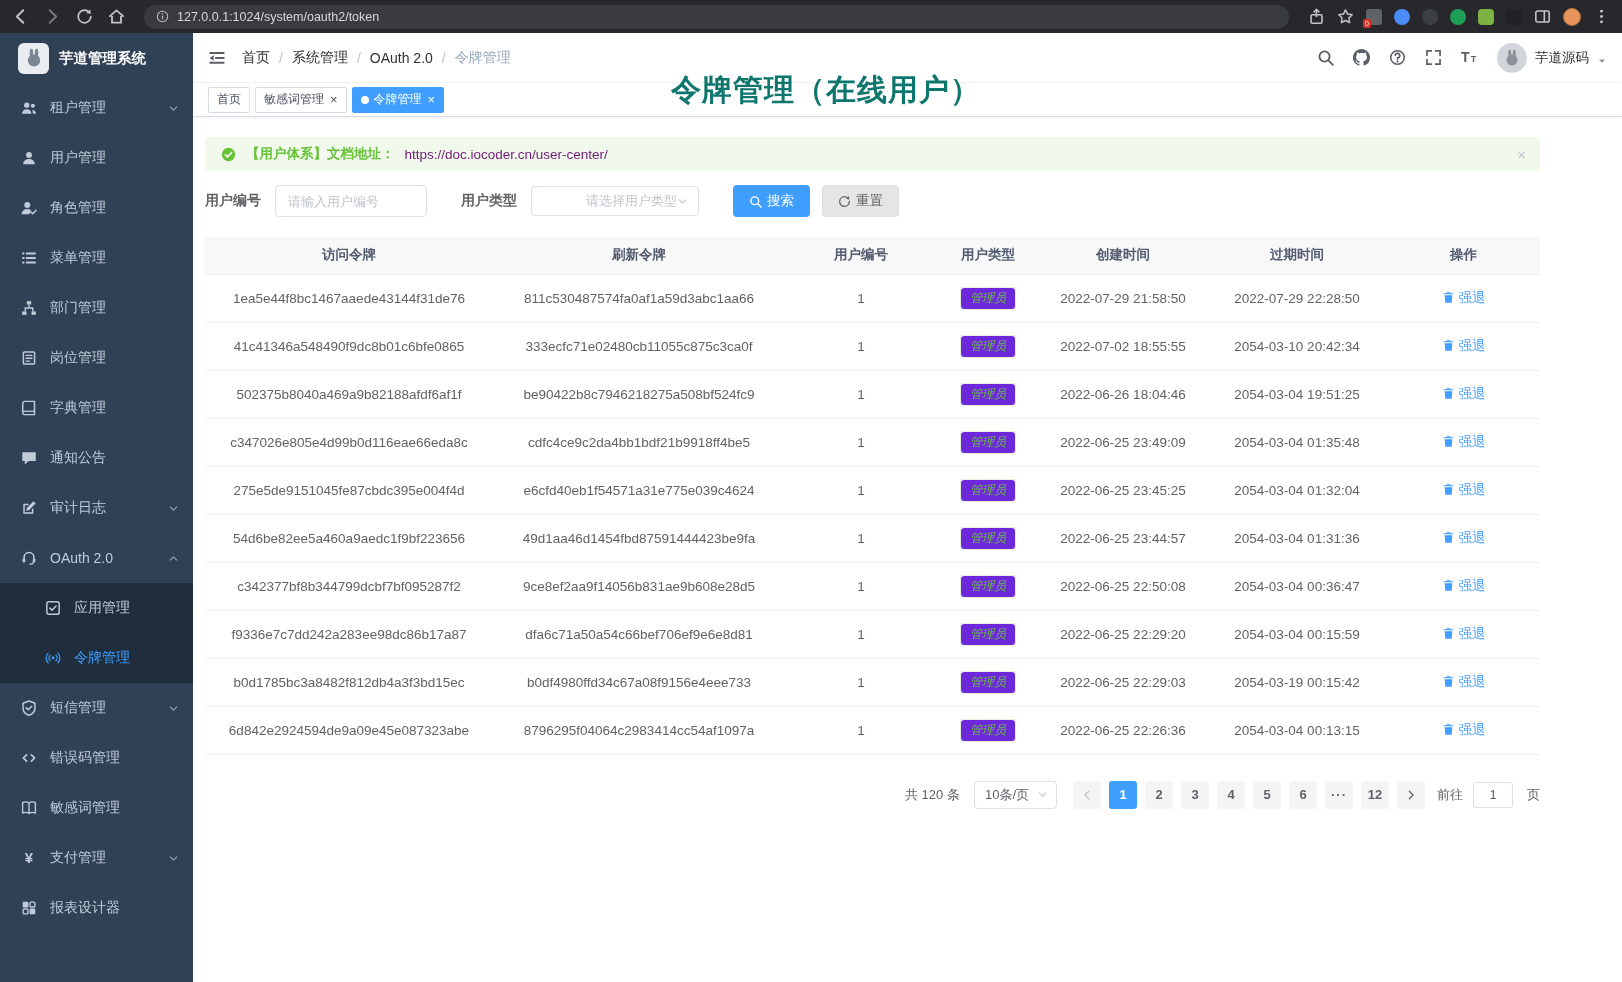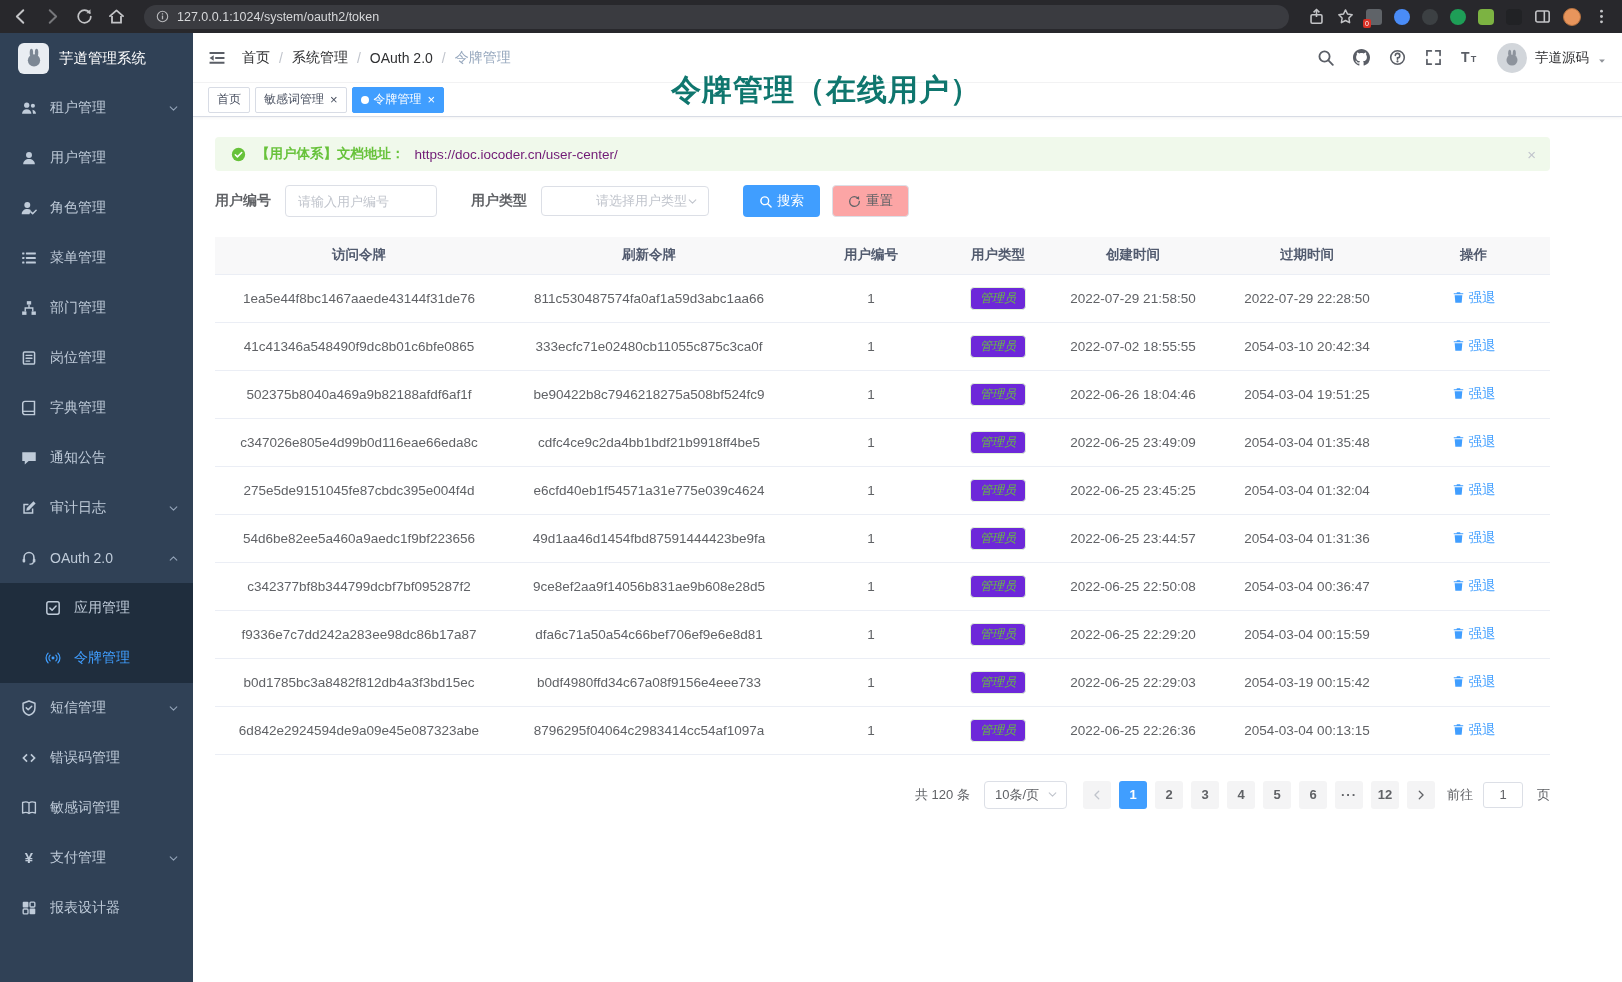--- a/index.html
+++ b/index.html
@@ -26,21 +26,21 @@
   .ext6 { background:#212225; border-radius:4px; }
   .ext-badge { position:absolute; left:-3px; bottom:-3px; background:#d93025; color:#fff; font-size:7px; line-height:9px; padding:0 2px; border-radius:2px; }
   .profile-dot { width:18px; height:18px; border-radius:50%; background:#e8955c; display:inline-block; cursor:pointer; border:1px solid #b4713f; }
 
   
   .app { display:flex; height:949px; }
   .sidebar { width:193px; flex-shrink:0; background:#304156; display:flex; flex-direction:column; overflow:hidden; }
   .logo-row { height:50px; display:flex; align-items:center; gap:10px; padding-left:18px; cursor:pointer; }
   .logo-avatar { width:31px; height:31px; border-radius:6px; background:#e9edf2; display:inline-flex; align-items:center; justify-content:center; flex-shrink:0; }
   .rabbit { width:20px; height:20px; color:#7c8794; }
-  .logo-title { color:#fff; font-size:14.5px; font-weight:400; white-space:nowrap; }
+  .logo-title { color:#fff; font-size:14.5px; font-weight:700; white-space:nowrap; }
   #sidebar-menu { flex:1; }
   .menu-item { height:50px; display:flex; align-items:center; gap:13px; padding:0 14px 0 21px; color:#bfcbd9; font-size:14px; cursor:pointer; white-space:nowrap; }
   .menu-item .mi-ic { width:16px; height:16px; flex-shrink:0; }
   .chev { width:11px; height:11px; margin-left:auto; color:#93a3b8; flex-shrink:0; }
   .chev.open { transform:rotate(180deg); }
   .submenu { background:#1f2d3d; }
   .submenu .menu-item { padding-left:45px; }
   .menu-item.active { color:#409eff; }
 
   .main { flex:1; background:#fff; display:flex; flex-direction:column; position:relative; min-width:0; }
@@ -64,38 +64,38 @@
   .tagsbar { height:34px; display:flex; align-items:center; gap:5px; padding:0 15px; border-bottom:1px solid #d8dce5; box-shadow:0 1px 3px rgba(0,0,0,.05); }
   .tag { height:26px; display:inline-flex; align-items:center; gap:5px; padding:0 8px; border:1px solid #d8dce5; background:#fff; color:#495060; font-size:12px; cursor:pointer; border-radius:2px; white-space:nowrap; }
   .tag.active { background:#409eff; border-color:#409eff; color:#fff; }
   .tag-dot { width:8px; height:8px; border-radius:50%; background:#fff; display:inline-block; }
   .tag-close { font-size:13px; line-height:1; margin-left:1px; }
 
   
   .annotation { position:absolute; left:478px; top:37px; color:#0f766e; font-size:30px; font-weight:700; letter-spacing:1px; z-index:50; pointer-events:none; white-space:nowrap; }
 
   
-  .content { padding-left:12px; width:1355px;margin-left:10px; }
+  .content { padding-left:12px; width:1355px; }
   .alert { width:1335px; height:34px; background:#f0f9eb; border-radius:4px; display:flex; align-items:center; gap:10px; padding:0 16px; position:relative; margin-top:20px; }
   .alert-ic { width:15px; height:15px; }
   .alert-text { color:#67c23a; font-size:13.5px; font-weight:700; }
   .alert-link { color:#701a75; font-size:13.5px; text-decoration:none; cursor:pointer; }
   .alert-close { position:absolute; right:14px; color:#c0c4cc; font-size:15px; cursor:pointer; }
 
   .filter-row { display:flex; align-items:center; margin-top:14px; }
   .f-label { font-size:14px; font-weight:700; color:#606266; margin-right:14px; white-space:nowrap; }
   .f-label.ml { margin-left:34px; }
   .f-input { width:152px; height:32px; border:1px solid #dcdfe6; border-radius:4px; padding:0 12px; font-size:13px; color:#606266; }
   .f-input::placeholder { color:#c0c4cc; }
   .f-select { width:168px; height:30px; border:1px solid #dcdfe6; border-radius:4px; display:inline-flex; align-items:center; justify-content:flex-end; padding:0 10px 0 12px; background:#fff; cursor:pointer; }
   .sel-ph { color:#c0c4cc; font-size:13px; }
   .sel-caret { width:11px; height:11px; color:#c0c4cc; }
   .btn { height:32px; border-radius:4px; display:inline-flex; align-items:center; gap:5px; padding:0 15px; font-size:13.5px; cursor:pointer; border:1px solid transparent; }
   .btn.primary { background:#409eff; color:#fff; margin-left:34px; }
-  .btn.plain { background:#fca5a5; border-color:#dcdfe6; color:#606266; margin-left:12px;font-family:Liberation Serif, serif; }
+  .btn.plain { background:#e5e5e5; border-color:#dcdfe6; color:#606266; margin-left:12px;font-family:Liberation Serif, serif; }
   .btn-ic { width:13px; height:13px; }
 
   .data-table { width:1335px; border-collapse:collapse; table-layout:fixed; margin-top:20px; }
   .data-table th { height:37px; background:#f8f8f9; color:#515a6e; font-weight:700; font-size:13.5px; border-bottom:1px solid #ebeef5; text-align:center; }
   .data-table td { height:48px; border-bottom:1px solid #ebeef5; color:#606266; font-size:13.5px; text-align:center; white-space:nowrap; overflow:hidden; }
   .tag-success { display:inline-block; padding:3px 9px; background:#6d28d9; border:1px solid #e1f3d8; color:#67c23a; font-size:12px; border-radius:4px; line-height:1.25;font-style:italic; }
   .action-link { color:#409eff; display:inline-flex; align-items:center; gap:4px; cursor:pointer; font-size:13.5px; }
   .t-ic { width:13px; height:13px; }
 
   .pagination { width:1335px; display:flex; justify-content:flex-end; align-items:center; margin-top:26px; gap:8px; color:#606266; font-size:13px; }

